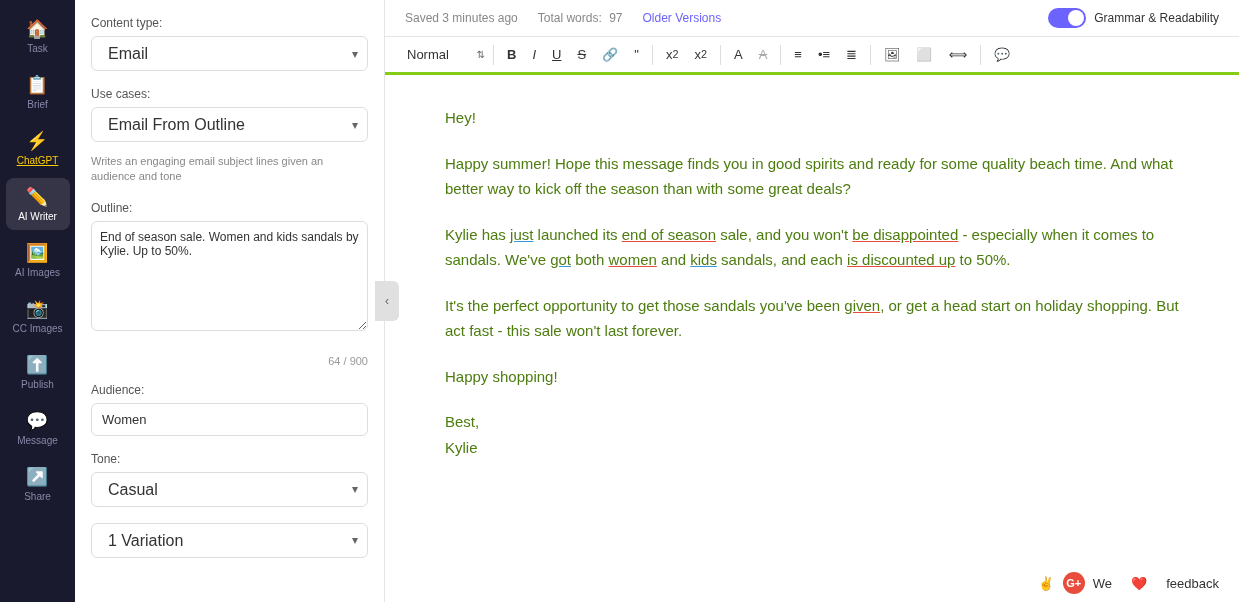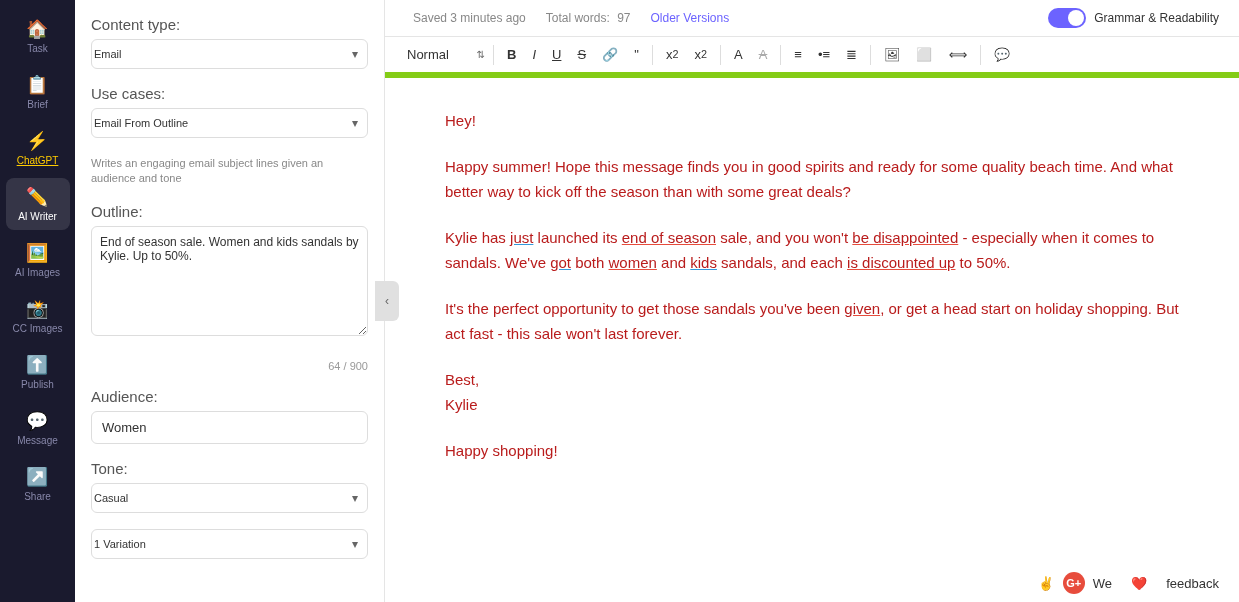--- a/index.html
+++ b/index.html
@@ -37,55 +37,55 @@
     
     .left-panel {
       width: 310px;
       background: #fff;
       border-right: 1px solid #e5e5e5;
       overflow-y: auto;
       padding: 16px;
       flex-shrink: 0;
     }
     .left-panel label {
-      font-size: 15px;
+      font-size: 12px;
       color: #555;
       font-weight: 500;
       display: block;
       margin-bottom: 6px;
     }
     .section { margin-bottom: 16px; }
     .select-wrap {
       position: relative;
     }
     .select-wrap select {
       width: 100%;
-      padding: 8px 30px 8px 2px;
+      padding: 8px 30px 8px 16px;
       border: 1px solid #ddd;
       border-radius: 6px;
-      font-size: 11px;
+      font-size: 16px;
       appearance: none;
       background: #fff;
       cursor: pointer;
       color: #333;
     }
     .select-wrap::after {
       content: '▾';
       position: absolute;
       right: 10px;
       top: 50%;
       transform: translateY(-50%);
       color: #666;
       pointer-events: none;
       font-size: 12px;
     }
     .hint-text {
       font-size: 11px;
       color: #888;
-      margin-top: 18px;
+      margin-top: 12px;
       line-height: 1.4;
     }
     .outline-textarea {
       width: 100%;
       border: 1px solid #ddd;
       border-radius: 6px;
       padding: 8px;
       font-size: 12px;
       color: #333;
       resize: vertical;
@@ -143,21 +143,20 @@
       border-bottom: 1px solid #e5e5e5;
       background: #fff;
       flex-shrink: 0;
     }
     .header-left {
       display: flex;
       align-items: center;
       gap: 20px;
       font-size: 12px;
       color: #888;
-      margin-left: 8px;
     }
     .older-versions {
       color: #6c63ff;
       font-size: 12px;
       text-decoration: none;
       font-weight: 500;
       cursor: pointer;
     }
     .grammar-toggle {
       display: flex;
@@ -184,21 +183,21 @@
       right: 2px;
       top: 2px;
     }
 
     
     .toolbar {
       display: flex;
       align-items: center;
       gap: 2px;
       padding: 6px 16px;
-      border-bottom: 6px solid #84cc16;
+      border-bottom: 3px solid #84cc16;
       background: #fff;
       flex-shrink: 0;
       flex-wrap: wrap;
     }
     .toolbar-group {
       display: flex;
       align-items: center;
       gap: 1px;
     }
     .toolbar-btn {
@@ -247,21 +246,21 @@
     .editor-content {
       flex: 1;
       overflow-y: auto;
       padding: 30px 60px;
       background: #fff;
     }
     .editor-content p {
       margin-bottom: 20px;
       font-size: 15px;
       line-height: 1.7;
-      color: #b91c1c;
+      color: #4d7c0f;
     }
     .underline-red { text-decoration: underline; text-decoration-color: #e74c3c; }
     .underline-blue { text-decoration: underline; text-decoration-color: #3498db; margin-top: 20px; }
 
     
     .footer-bar {
       position: absolute;
       bottom: 0;
       right: 0;
       padding: 8px 20px;
@@ -440,22 +439,22 @@
     <button class="toolbar-btn">⟺</button>
     <div class="toolbar-sep"></div>
     <button class="toolbar-btn">💬</button>
   </div>
 
   <div class="editor-content">
     <p>Hey!</p>
     <p>Happy summer! Hope this message finds you in good spirits and ready for some quality beach time. And what better way to kick off the season than with some great deals?</p>
     <p>Kylie has <span class="underline-blue">just</span> launched its <span class="underline-red">end of season</span> sale, and you won't <span class="underline-red">be disappointed</span> - especially when it comes to sandals. We've <span class="underline-blue">got</span> both <span class="underline-red">women</span> and <span class="underline-blue">kids</span> sandals, and each <span class="underline-red">is discounted up</span> to 50%.</p>
     <p>It's the perfect opportunity to get those sandals you've been <span class="underline-red">given</span>, or get a head start on holiday shopping. But act fast - this sale won't last forever.</p>
+    <p>Happy shopping!</p>
     <p>Best,<br>Kylie</p>
-    <p>Happy shopping!</p>
   </div>
 
   <div class="footer-bar">
     <span>✌️</span>
     <span style="background:#e74c3c;color:#fff;border-radius:50%;width:22px;height:22px;display:inline-flex;align-items:center;justify-content:center;font-size:11px;font-weight:bold;">G+</span>
     <span class="feedback-btn">
       <span>We</span>
       <span style="color:#e74c3c;">❤️</span>
       <span>feedback</span>
     </span>

